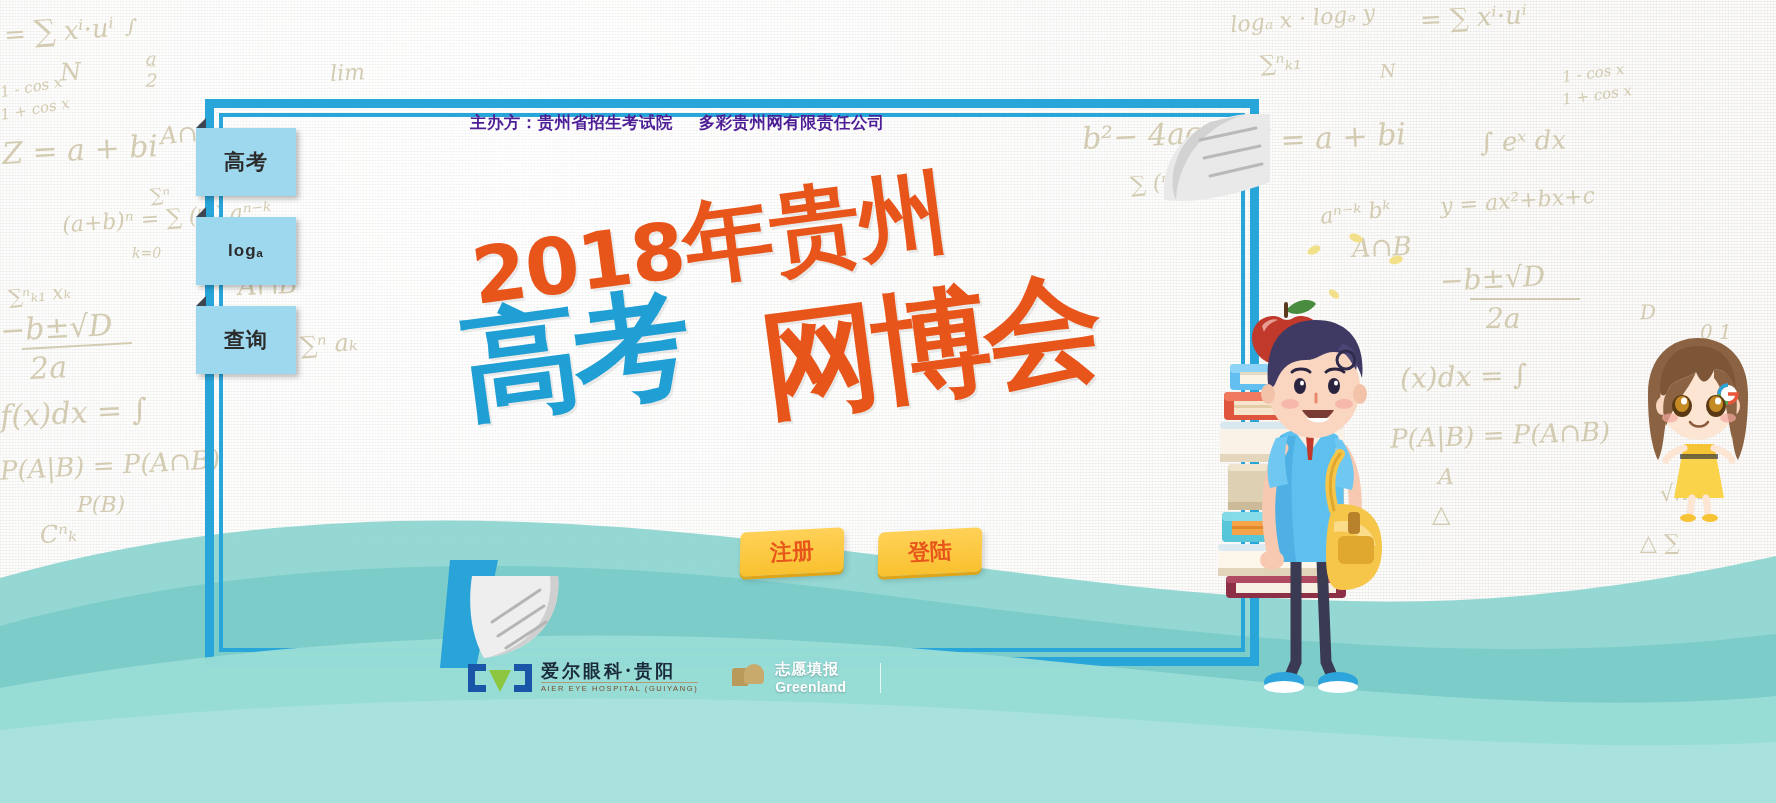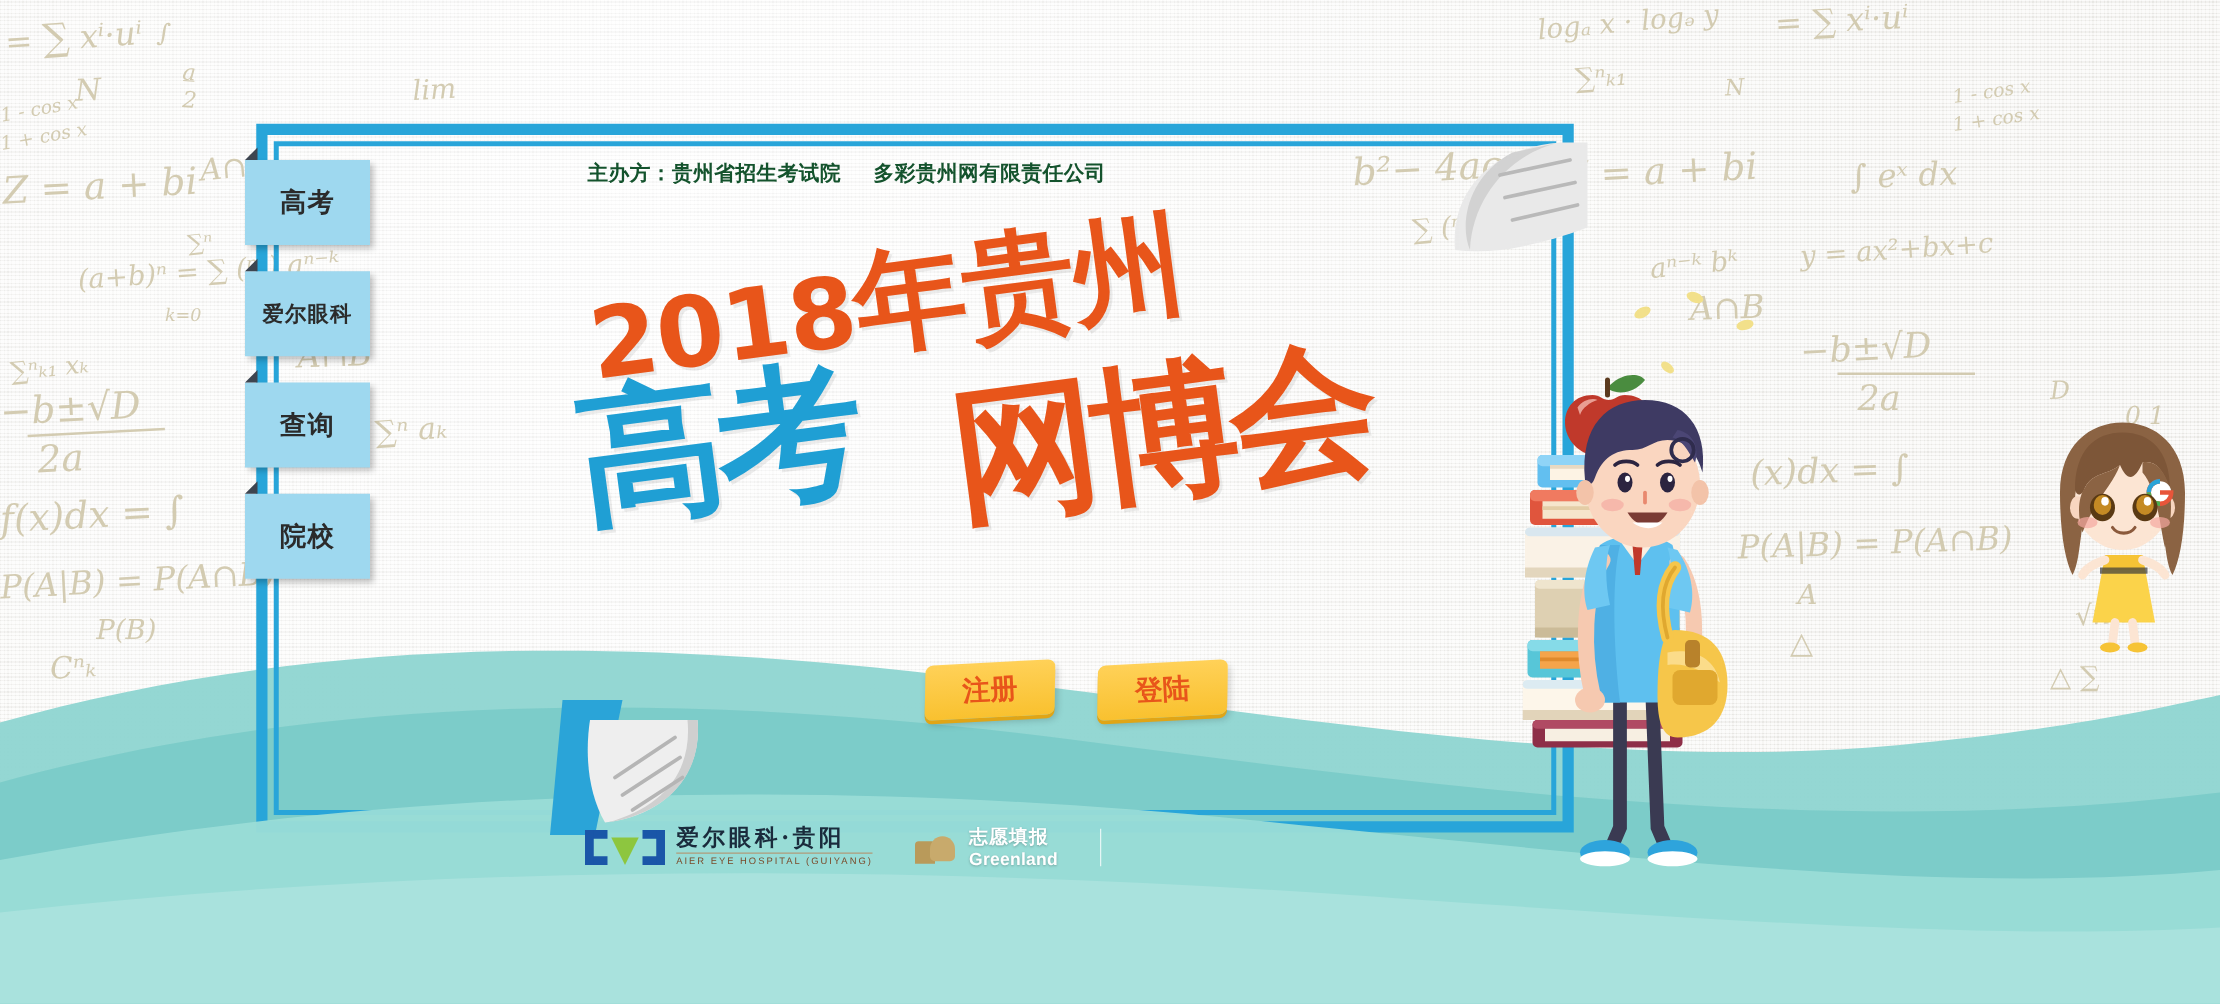--- a/index.html
+++ b/index.html
@@ -68,22 +68,22 @@
     content:""; position:absolute; left:0; top:-10px;
     border-left:10px solid transparent;
     border-bottom:10px solid #3d4550;
   }
   .nav-item.active:before{
     border-bottom-color:#a5280c;
   }
 
   
   .organizer{
-    position:absolute; left:470px; top:128px; z-index:20;
-    font-size:16.5px; font-weight:bold; color:#14532d; letter-spacing:.4px;
+    position:absolute; left:470px; top:112px; z-index:20;
+    font-size:16.5px; font-weight:bold; color:#4c1d95; letter-spacing:.4px;
     white-space:nowrap;
   }
   .organizer .sep{ display:inline-block; width:26px; }
 
   
   .title-block{
     position:absolute; left:470px; top:200px; z-index:20;
     width:640px; height:290px;
   }
   .ttl{
@@ -131,21 +131,21 @@
     border-radius:6px;
     transform:rotate(-3deg) skewX(-4deg);
     box-shadow:0 3px 0 #e0a516, 2px 4px 6px rgba(0,0,0,.18);
     cursor:pointer; user-select:none;
     font-family:"DejaVu Sans","Liberation Sans",sans-serif;
   }
   .cta span{ transform:skewX(4deg); display:block; }
 
   
   .sponsors{ position:absolute; left:468px; top:660px; z-index:25; display:flex; align-items:center; gap:34px; }
-  .sp{ display:flex; align-items:center; gap:9px; }
+  .sp{ display:flex; gap:9px; }
 
   .eye-mark{ display:flex; align-items:flex-end; gap:3px; height:30px; }
   .eye-mark i{ display:block; width:9px; background:#1a56a8; }
   .eye-mark .e1{ height:28px; border-left:7px solid #1a56a8; border-top:7px solid #1a56a8; border-bottom:7px solid #1a56a8; width:18px; background:transparent; }
   .eye-mark .y1{ width:0;height:0;border-left:11px solid transparent;border-right:11px solid transparent;border-top:22px solid #8dc63f; background:transparent; }
   .eye-mark .e2{ height:28px; border-right:7px solid #1a56a8; border-top:7px solid #1a56a8; border-bottom:7px solid #1a56a8; width:18px; background:transparent; }
 
   .sp-zh{ font-size:18px; font-weight:bold; color:#1a2b3c; letter-spacing:3px; font-family:"DejaVu Serif","Liberation Serif",serif; line-height:1.05; }
   .sp-en{ font-size:7.5px; color:#7a4a2a; letter-spacing:1.6px; font-weight:normal; border-top:1px solid #b09a7a; padding-top:1px; margin-top:1px; }
 
@@ -287,27 +287,24 @@
     <svg width="70" height="110" viewBox="0 0 70 110">
       <path d="M10,0 L58,0 L36,108 L0,108 Z" fill="#2aa4d8"></path>
     </svg>
   </div>
 
   <nav class="sidenav">
     <div class="nav-item">
       <span>高考</span>
     </div>
     <div class="nav-item small">
-      <span>爱尔眼科</span>
+      <span>logₐ</span>
     </div>
     <div class="nav-item">
       <span>查询</span>
-    </div>
-    <div class="nav-item">
-      <span>院校</span>
     </div>
   </nav>
 
   <div class="organizer">
     <span>主办方：</span><span>贵州省招生考试院</span><span class="sep"></span><span>多彩贵州网有限责任公司</span>
   </div>
 
   <div class="title-block">
     <div class="ttl ttl-l1"><span class="yr">2018</span><span>年贵州</span></div>
     <div class="ttl ttl-l2">高考</div>

